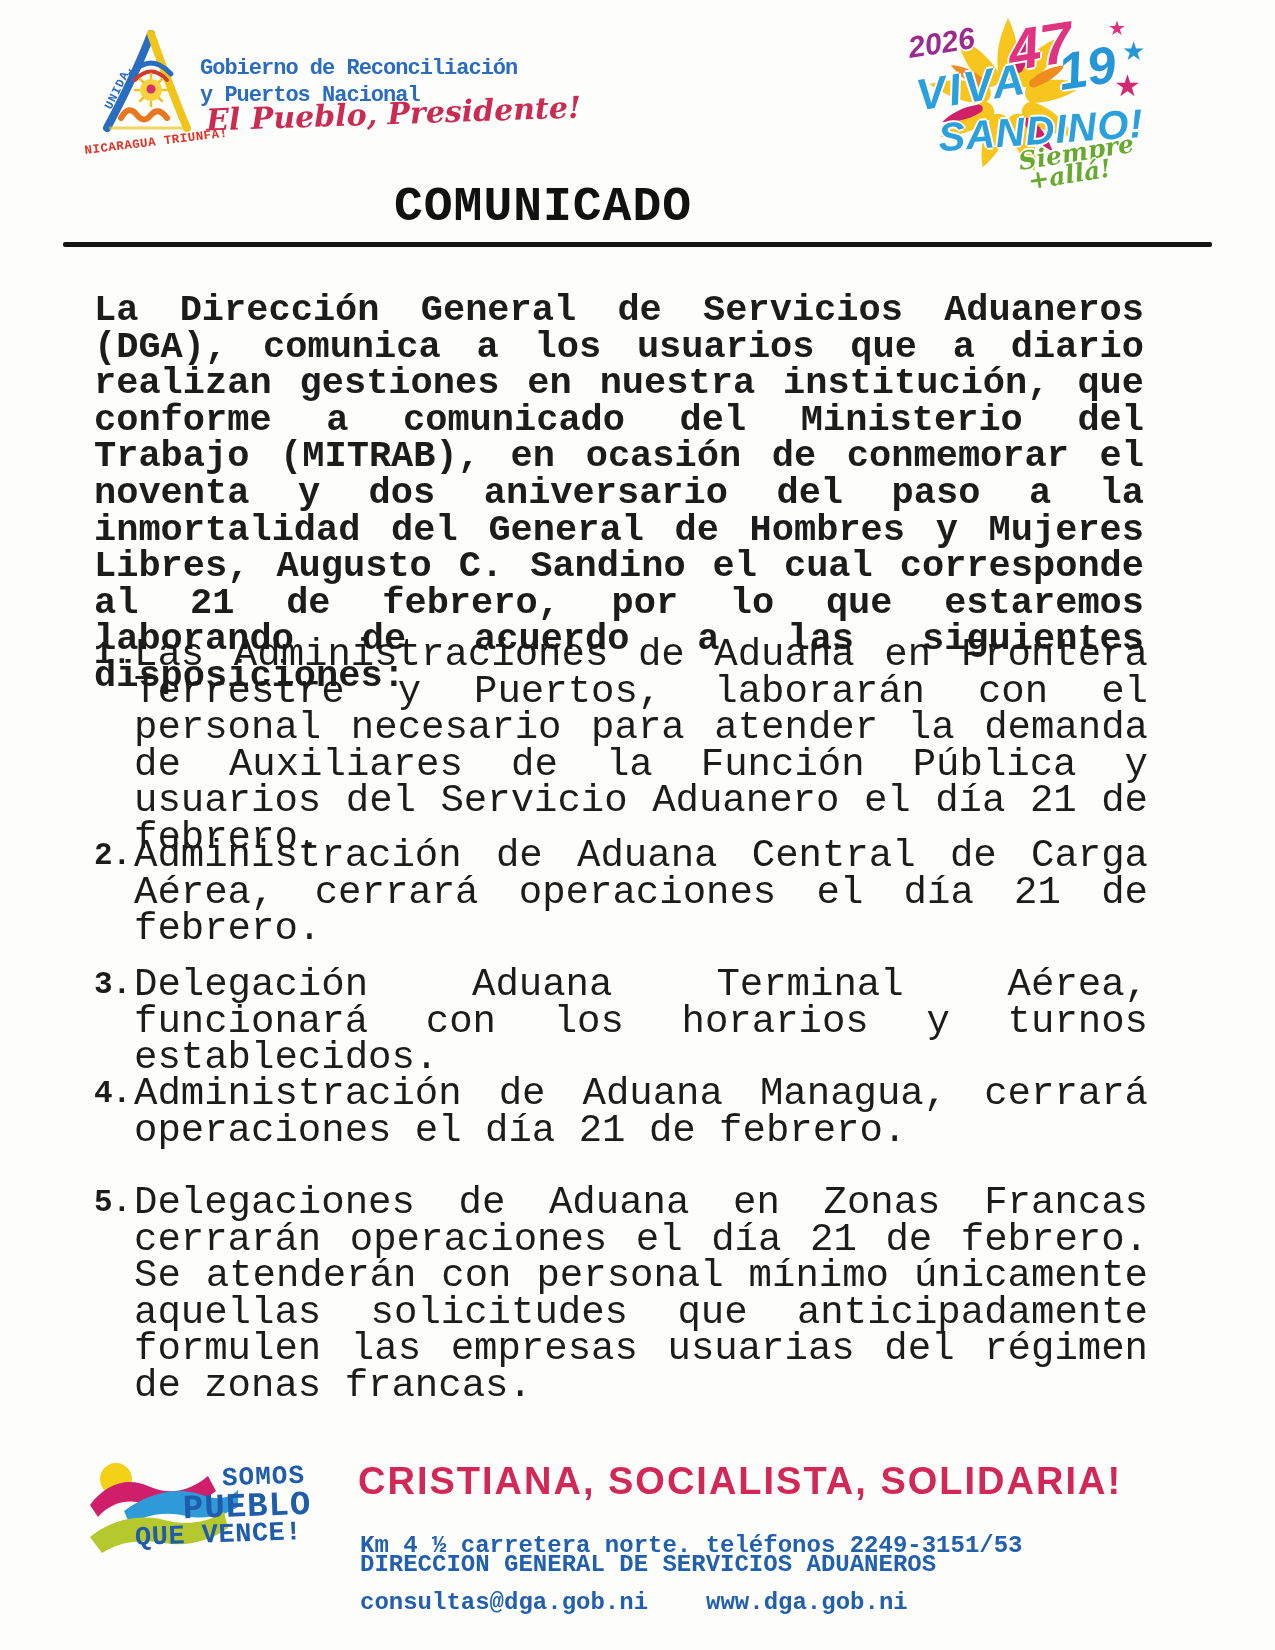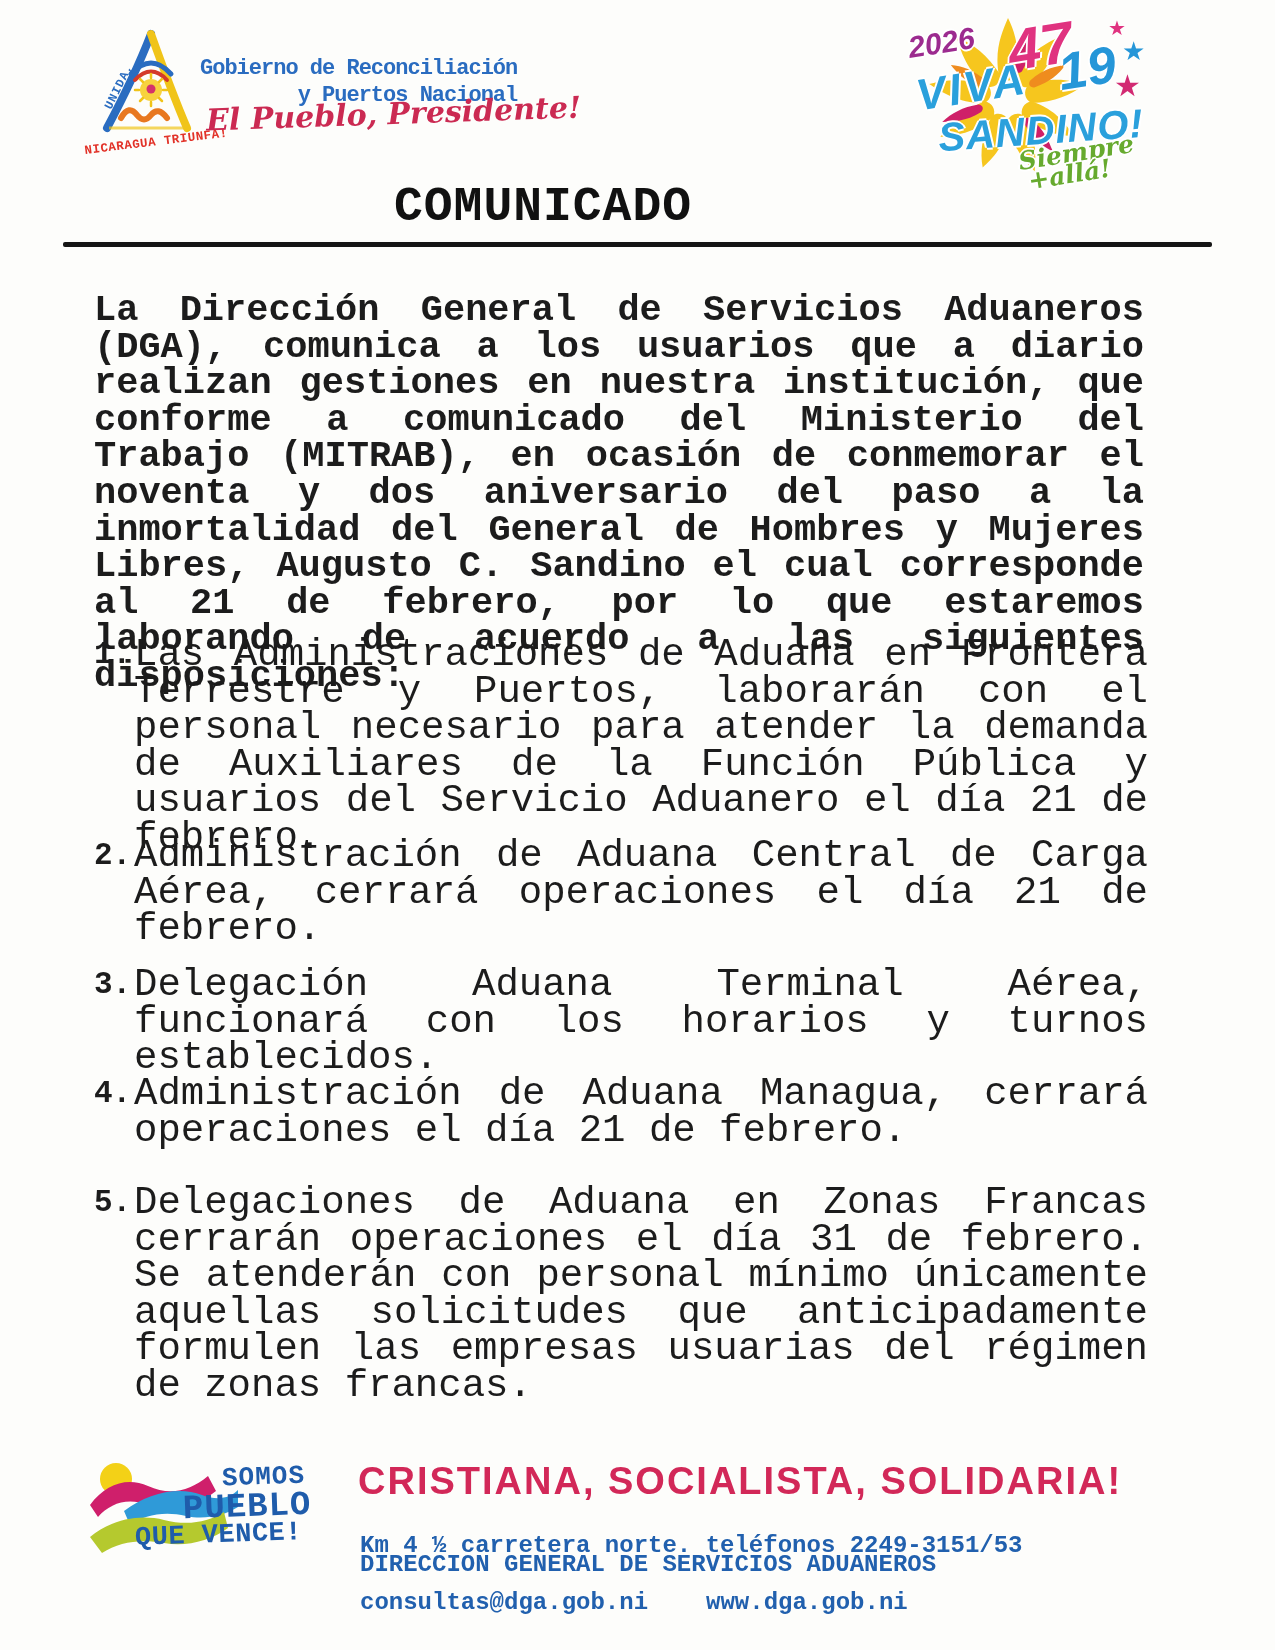--- a/index.html
+++ b/index.html
@@ -5,21 +5,21 @@
   html,body{margin:0;padding:0;background:#e8e8e8;}
   #page{
     position:relative;width:1275px;height:1650px;margin:0 auto;
     background:#fdfdfb;overflow:hidden;
     font-family:"Liberation Mono","DejaVu Sans Mono",monospace;
     color:#1c1c1c;
   }
   
   .tri-logo{position:absolute;left:75px;top:26px;width:150px;height:134px;}
   .gov-block{position:absolute;left:200px;top:55px;line-height:27px;}
-  .gov-line{font-size:22px;font-weight:bold;letter-spacing:-1px;color:#2a6cc0;white-space:nowrap;text-align:right;}
+  .gov-line{font-size:22px;font-weight:bold;letter-spacing:-1px;color:#2a6cc0;white-space:nowrap;}
   .script-slogan{
     position:absolute;left:206px;top:96px;
     font-family:"DejaVu Serif","Liberation Serif",serif;
     font-style:italic;font-weight:bold;font-size:30px;color:#cb2a52;
     transform:rotate(-2deg);white-space:nowrap;letter-spacing:0px;
   }
   .anniv-logo{position:absolute;left:890px;top:10px;width:260px;height:175px;}
   .anniv-logo .sun{position:absolute;left:0;top:0;}
   .anniv-txt{position:absolute;font-family:"Liberation Sans","DejaVu Sans",sans-serif;
     font-weight:bold;font-style:italic;white-space:nowrap;
@@ -157,21 +157,21 @@
   <div class="list-item li-3">
     <div class="li-num">3.</div>
     <div class="li-text">Delegación Aduana Terminal Aérea, funcionará con los horarios y turnos establecidos.</div>
   </div>
   <div class="list-item li-4">
     <div class="li-num">4.</div>
     <div class="li-text">Administración de Aduana Managua, cerrará operaciones el día 21 de febrero.</div>
   </div>
   <div class="list-item li-5">
     <div class="li-num">5.</div>
-    <div class="li-text">Delegaciones de Aduana en Zonas Francas cerrarán operaciones el día 31 de febrero. Se atenderán con personal mínimo únicamente aquellas solicitudes que anticipadamente formulen las empresas usuarias del régimen de zonas francas.</div>
+    <div class="li-text">Delegaciones de Aduana en Zonas Francas cerrarán operaciones el día 21 de febrero. Se atenderán con personal mínimo únicamente aquellas solicitudes que anticipadamente formulen las empresas usuarias del régimen de zonas francas.</div>
   </div>
 
   <div class="pueblo-logo">
     <svg width="150" height="100" viewBox="0 0 150 100" xmlns="http://www.w3.org/2000/svg" style="position:absolute;left:0;top:5px;">
       <circle cx="28" cy="22" r="16" fill="#f3d117"></circle>
       <path d="M2,48 C18,26 40,20 60,29 C82,39 102,34 120,19 L128,34 C106,51 82,57 60,48 C40,40 22,46 10,60 Z" fill="#cf1f6b"></path>
       <path d="M36,54 C60,36 90,29 114,38 C130,44 142,41 150,33 L150,50 C136,59 116,63 98,59 C76,54 56,58 42,68 Z" fill="#2f9ad8"></path>
       <path d="M2,80 C24,62 52,57 76,63 C100,69 120,65 136,55 L140,71 C122,84 98,90 76,86 C54,82 32,84 14,96 Z" fill="#b5c92e"></path>
     </svg>
     <span class="pl-txt pl-somos">SOMOS</span>

